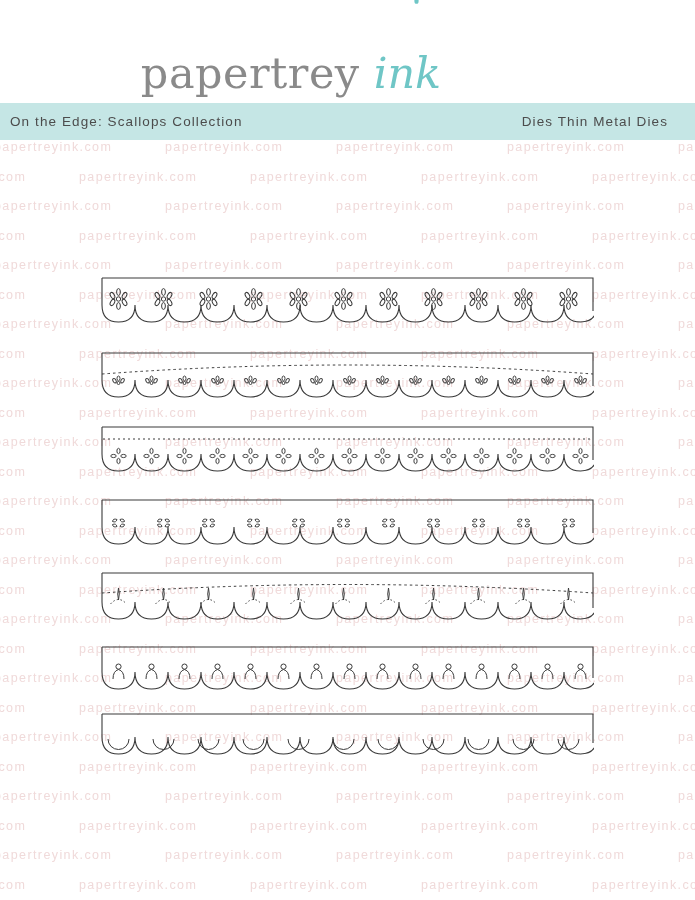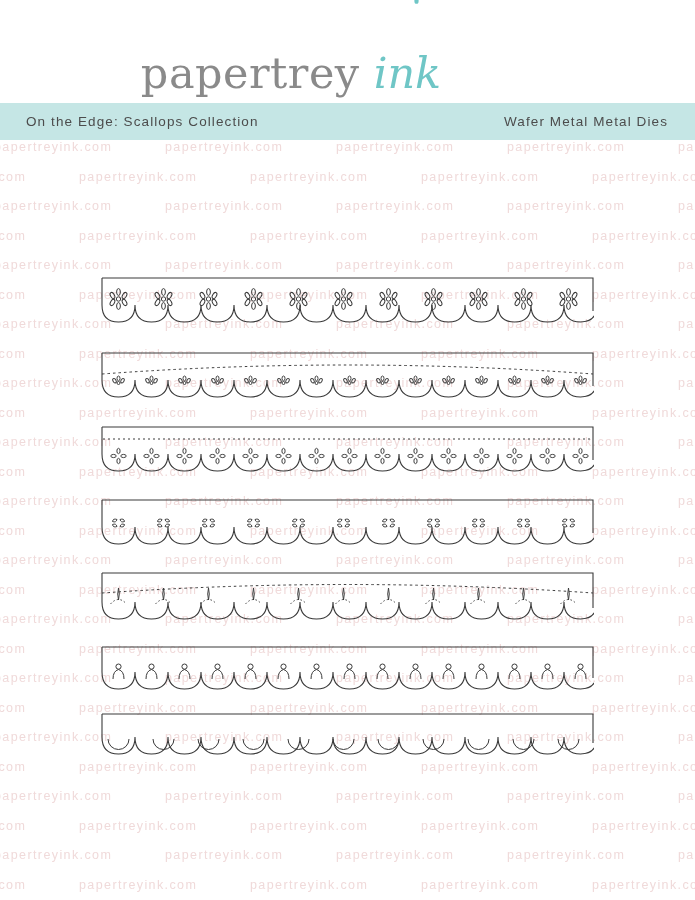--- a/index.html
+++ b/index.html
@@ -61,21 +61,21 @@
     position: absolute;
     top: 103px;
     left: 0;
     width: 695px;
     height: 37px;
     background: #c5e6e5;
     display: flex;
     align-items: center;
   }
   .band-left {
-    margin-left: 26px;
+    margin-left: 10px;
     font-size: 13.5px;
     letter-spacing: 1.1px;
     color: #4c4c4c;
     font-family: "Liberation Sans", sans-serif;
   }
   .band-right {
     position: absolute;
     right: 27px;
     font-size: 13.5px;
     letter-spacing: 1.1px;
@@ -138,21 +138,21 @@
         <ellipse cx="3.6" cy="10" rx="3.4" ry="2.5"></ellipse>
       </g>
       <circle cx="10" cy="10" r="2.5" fill="#ffffff"></circle>
       <circle cx="10" cy="10" r="1.5" fill="#6fc6c6"></circle>
     </svg>
   </div>
 </div>
 
 <div class="band">
   <div class="band-left">On the Edge: Scallops Collection</div>
-  <div class="band-right">Wafer Metal Metal Dies</div>
+  <div class="band-right">Dies Thin Metal Dies</div>
 </div>
 
 <div class="watermarks">
     <div class="wm-row" style="top: 0px; left: -6px; color: rgb(240, 218, 218);"><span>papertreyink.com</span><span>papertreyink.com</span><span>papertreyink.com</span><span>papertreyink.com</span><span>papertreyink.com</span></div>
     <div class="wm-row" style="top: 29.5px; left: -92px; color: rgb(240, 218, 218);"><span>papertreyink.com</span><span>papertreyink.com</span><span>papertreyink.com</span><span>papertreyink.com</span><span>papertreyink.com</span></div>
     <div class="wm-row" style="top: 59px; left: -6px; color: rgb(240, 218, 218);"><span>papertreyink.com</span><span>papertreyink.com</span><span>papertreyink.com</span><span>papertreyink.com</span><span>papertreyink.com</span></div>
     <div class="wm-row" style="top: 88.5px; left: -92px; color: rgb(240, 218, 218);"><span>papertreyink.com</span><span>papertreyink.com</span><span>papertreyink.com</span><span>papertreyink.com</span><span>papertreyink.com</span></div>
     <div class="wm-row" style="top: 118px; left: -6px; color: rgb(240, 218, 218);"><span>papertreyink.com</span><span>papertreyink.com</span><span>papertreyink.com</span><span>papertreyink.com</span><span>papertreyink.com</span></div>
     <div class="wm-row" style="top: 147.5px; left: -92px; color: rgb(240, 218, 218);"><span>papertreyink.com</span><span>papertreyink.com</span><span>papertreyink.com</span><span>papertreyink.com</span><span>papertreyink.com</span></div>
     <div class="wm-row" style="top: 177px; left: -6px; color: rgb(240, 218, 218);"><span>papertreyink.com</span><span>papertreyink.com</span><span>papertreyink.com</span><span>papertreyink.com</span><span>papertreyink.com</span></div>

